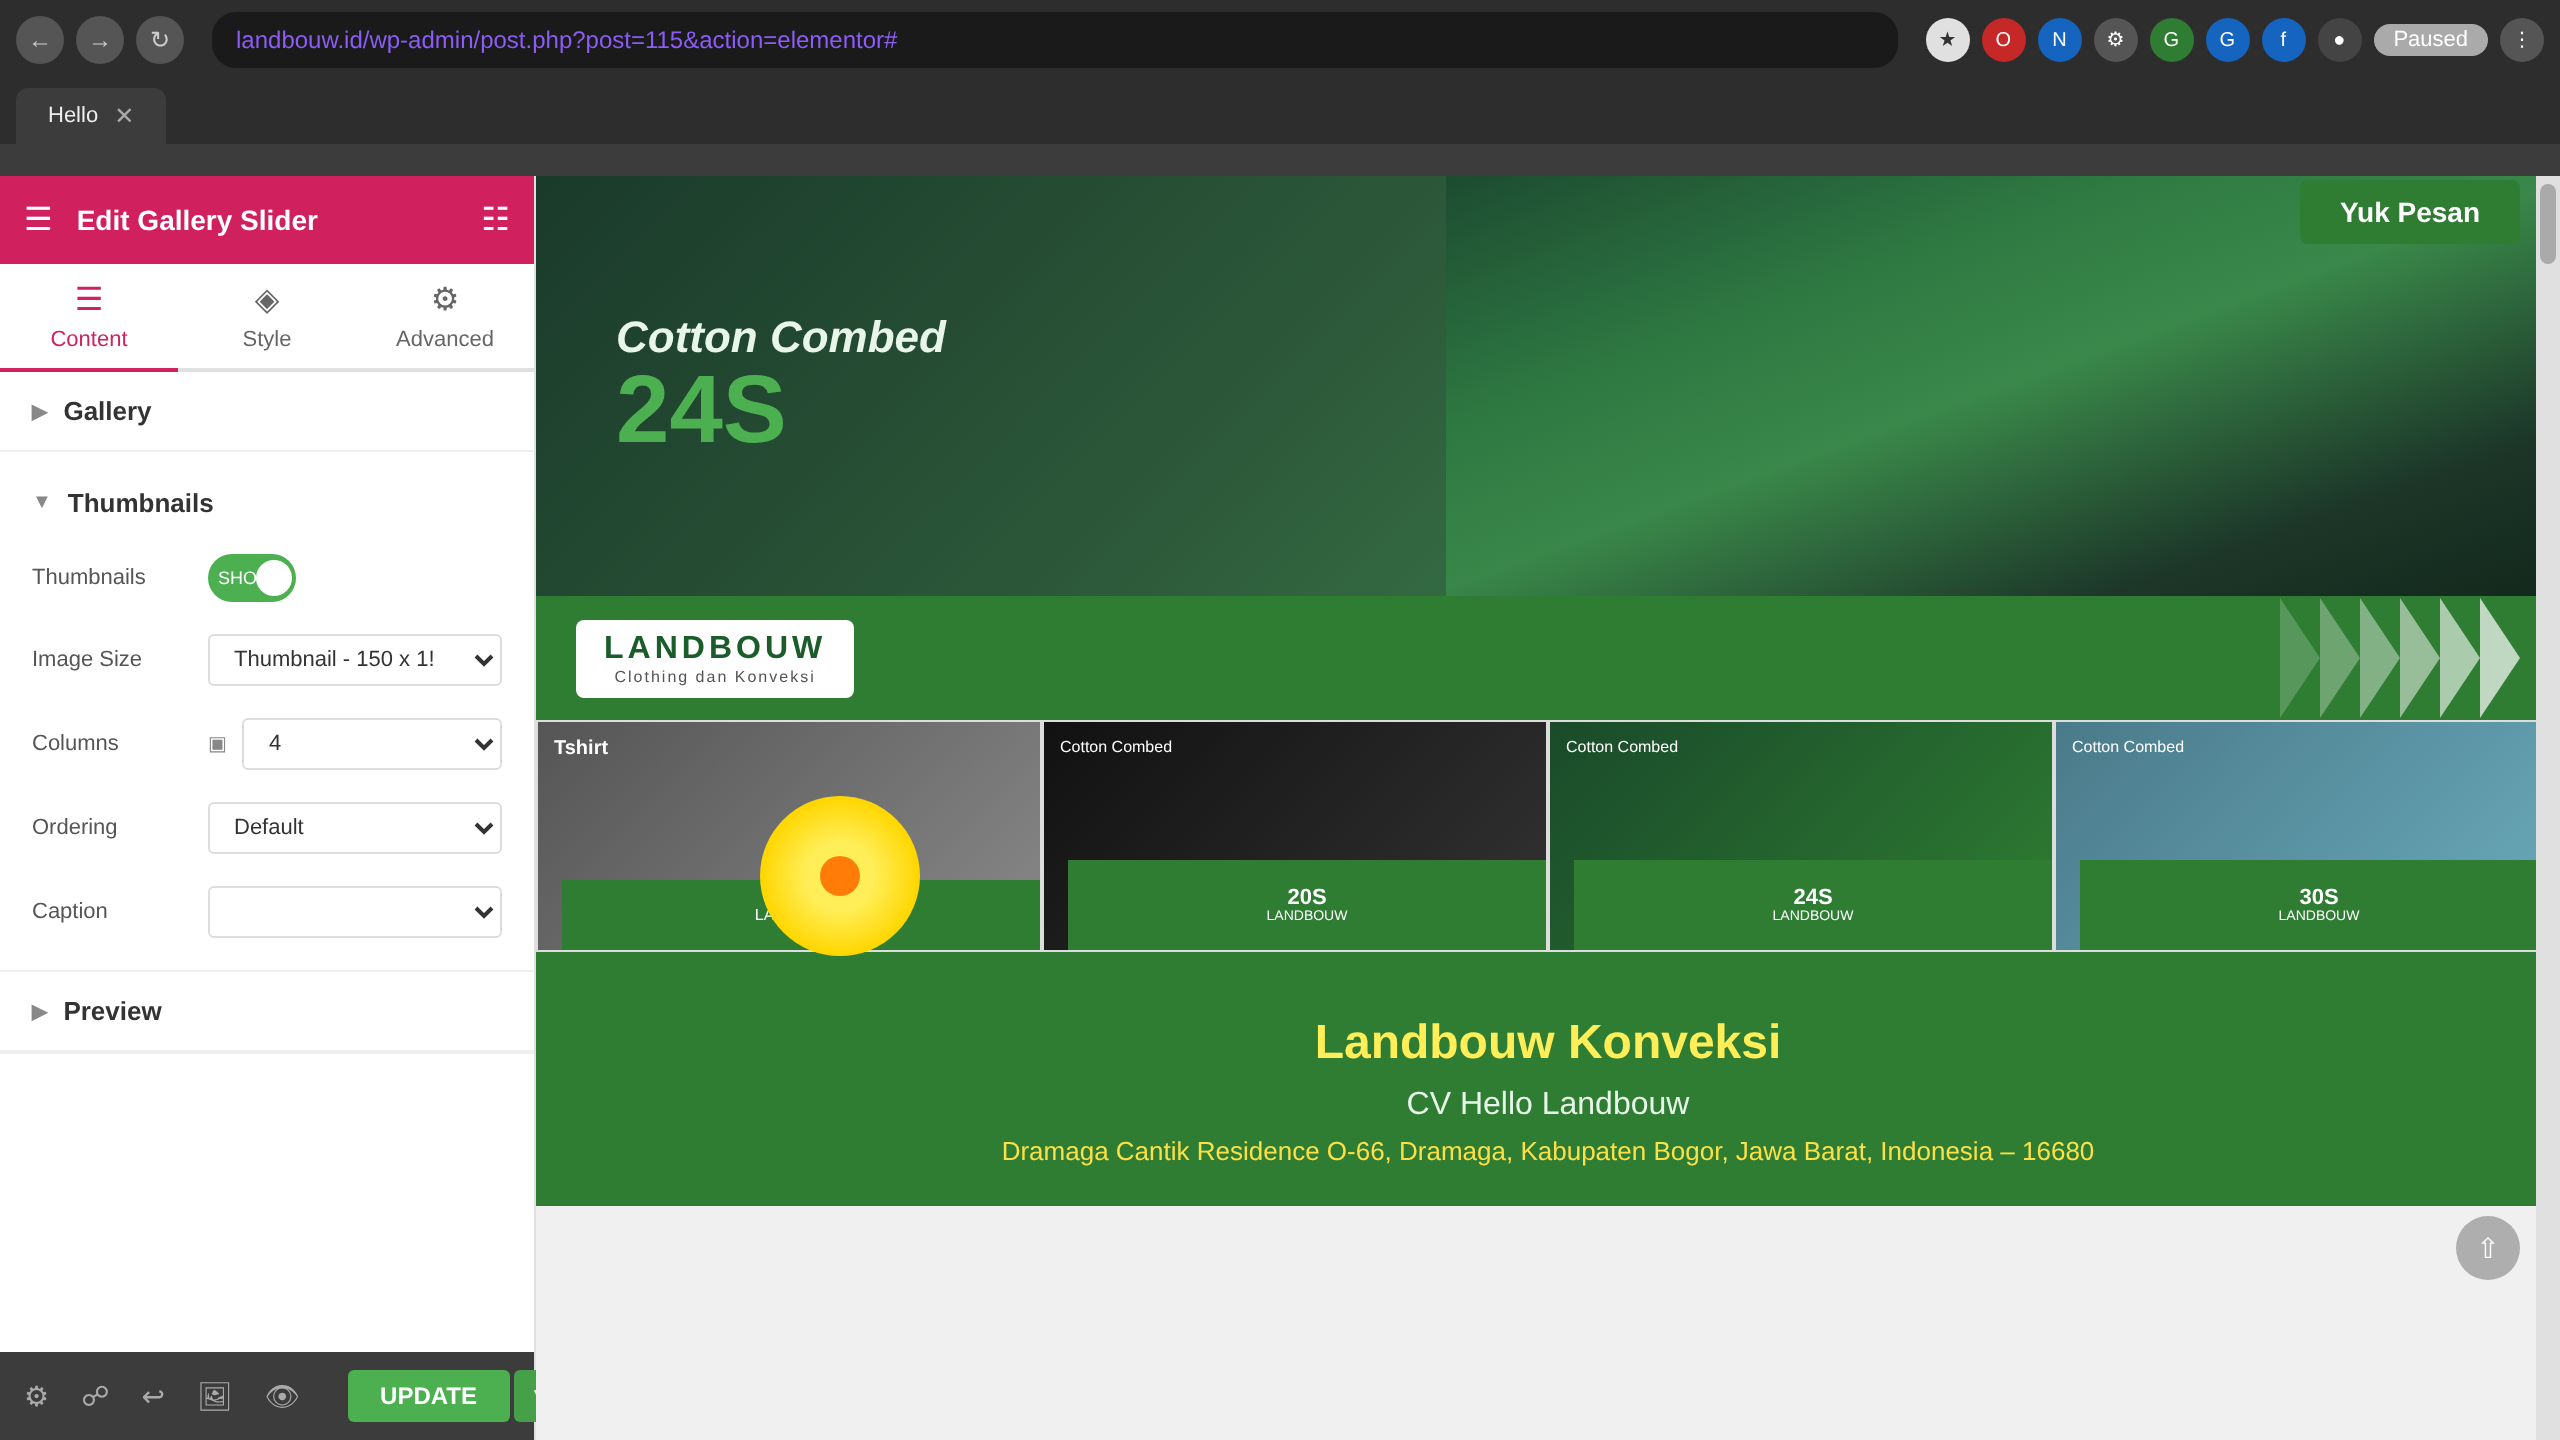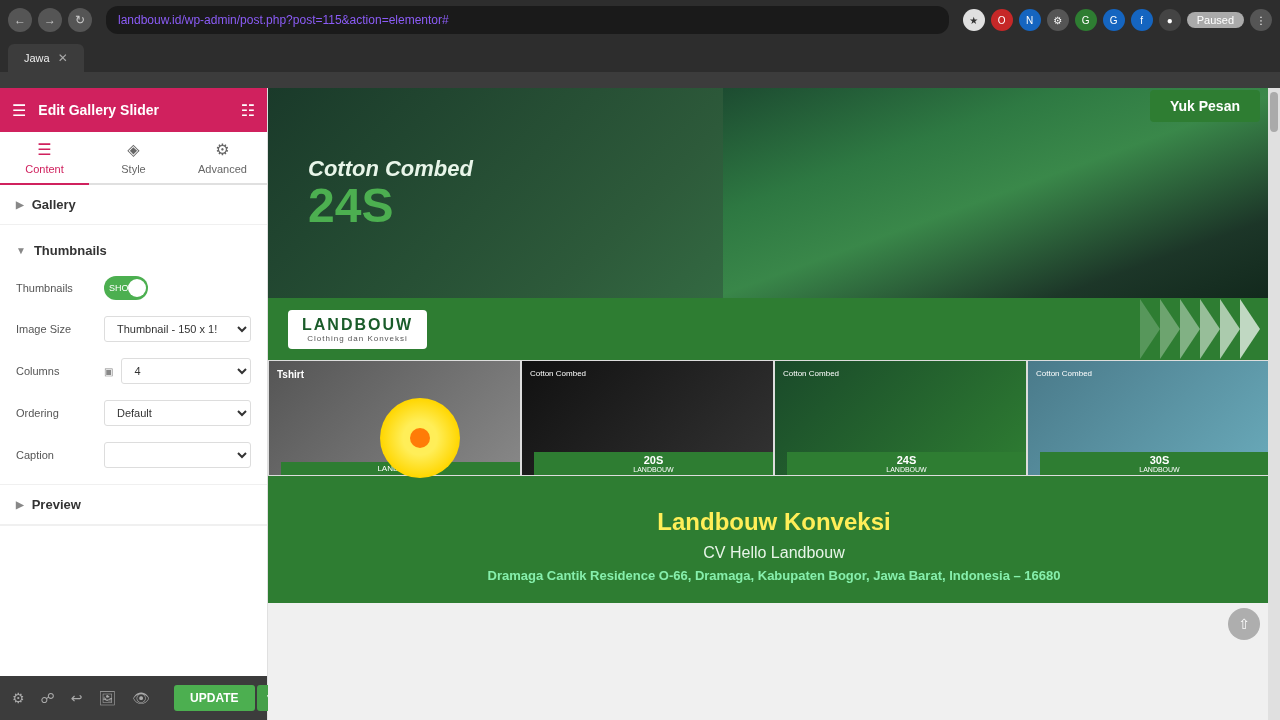--- a/index.html
+++ b/index.html
@@ -371,21 +371,21 @@
     .thumb-bg-4 { background: linear-gradient(135deg, #4a7a8a 0%, #6aabbb 100%); }
 
     .thumb-label {
       position: absolute;
       bottom: 0;
       left: 12px; right: 0;
       background: #2e7d32;
       color: white;
       text-align: center;
       font-size: 8px;
-      padding: 2px;
+      padding: 13px;
     }
     .thumb-price {
       font-size: 11px;
       font-weight: bold;
     }
 
     
     .footer-green {
       background: #2e7d32;
       padding: 32px 20px 20px;
@@ -398,22 +398,21 @@
       color: #ffee58;
       margin-bottom: 8px;
     }
     .footer-sub {
       font-size: 16px;
       margin-bottom: 6px;
       color: #e8f5e9;
     }
     .footer-addr {
       font-size: 13px;
-      color: #86efac;
-      font-weight: bold;
+      color: #fde047;
     }
 
     
     .right-scrollbar {
       position: absolute;
       right: 0;
       top: 0;
       bottom: 0;
       width: 12px;
       background: #e0e0e0;
@@ -489,21 +488,21 @@
       <div class="browser-icon-circle" style="background:#2e7d32;">G</div>
       <div class="browser-icon-circle" style="background:#1565c0;">G</div>
       <div class="browser-icon-circle" style="background:#1565c0;">f</div>
       <div class="browser-icon-circle" style="background:#444;">●</div>
       <div style="background:#aaa; border-radius:12px; padding:2px 10px; font-size:11px; color:white; cursor:pointer;">Paused</div>
       <div class="browser-icon-circle" style="background:#555;">⋮</div>
     </div>
   </div>
   <div class="tabs-bar">
     <div class="tab-active">
-      <span>Jawa</span>
+      <span>Hello</span>
       <span style="color:#aaa; font-size:12px;">✕</span>
     </div>
   </div>
   <div class="bookmarks-bar">
   </div>
 </div>
 
 <div class="main-layout">
 
   <div class="sidebar">

